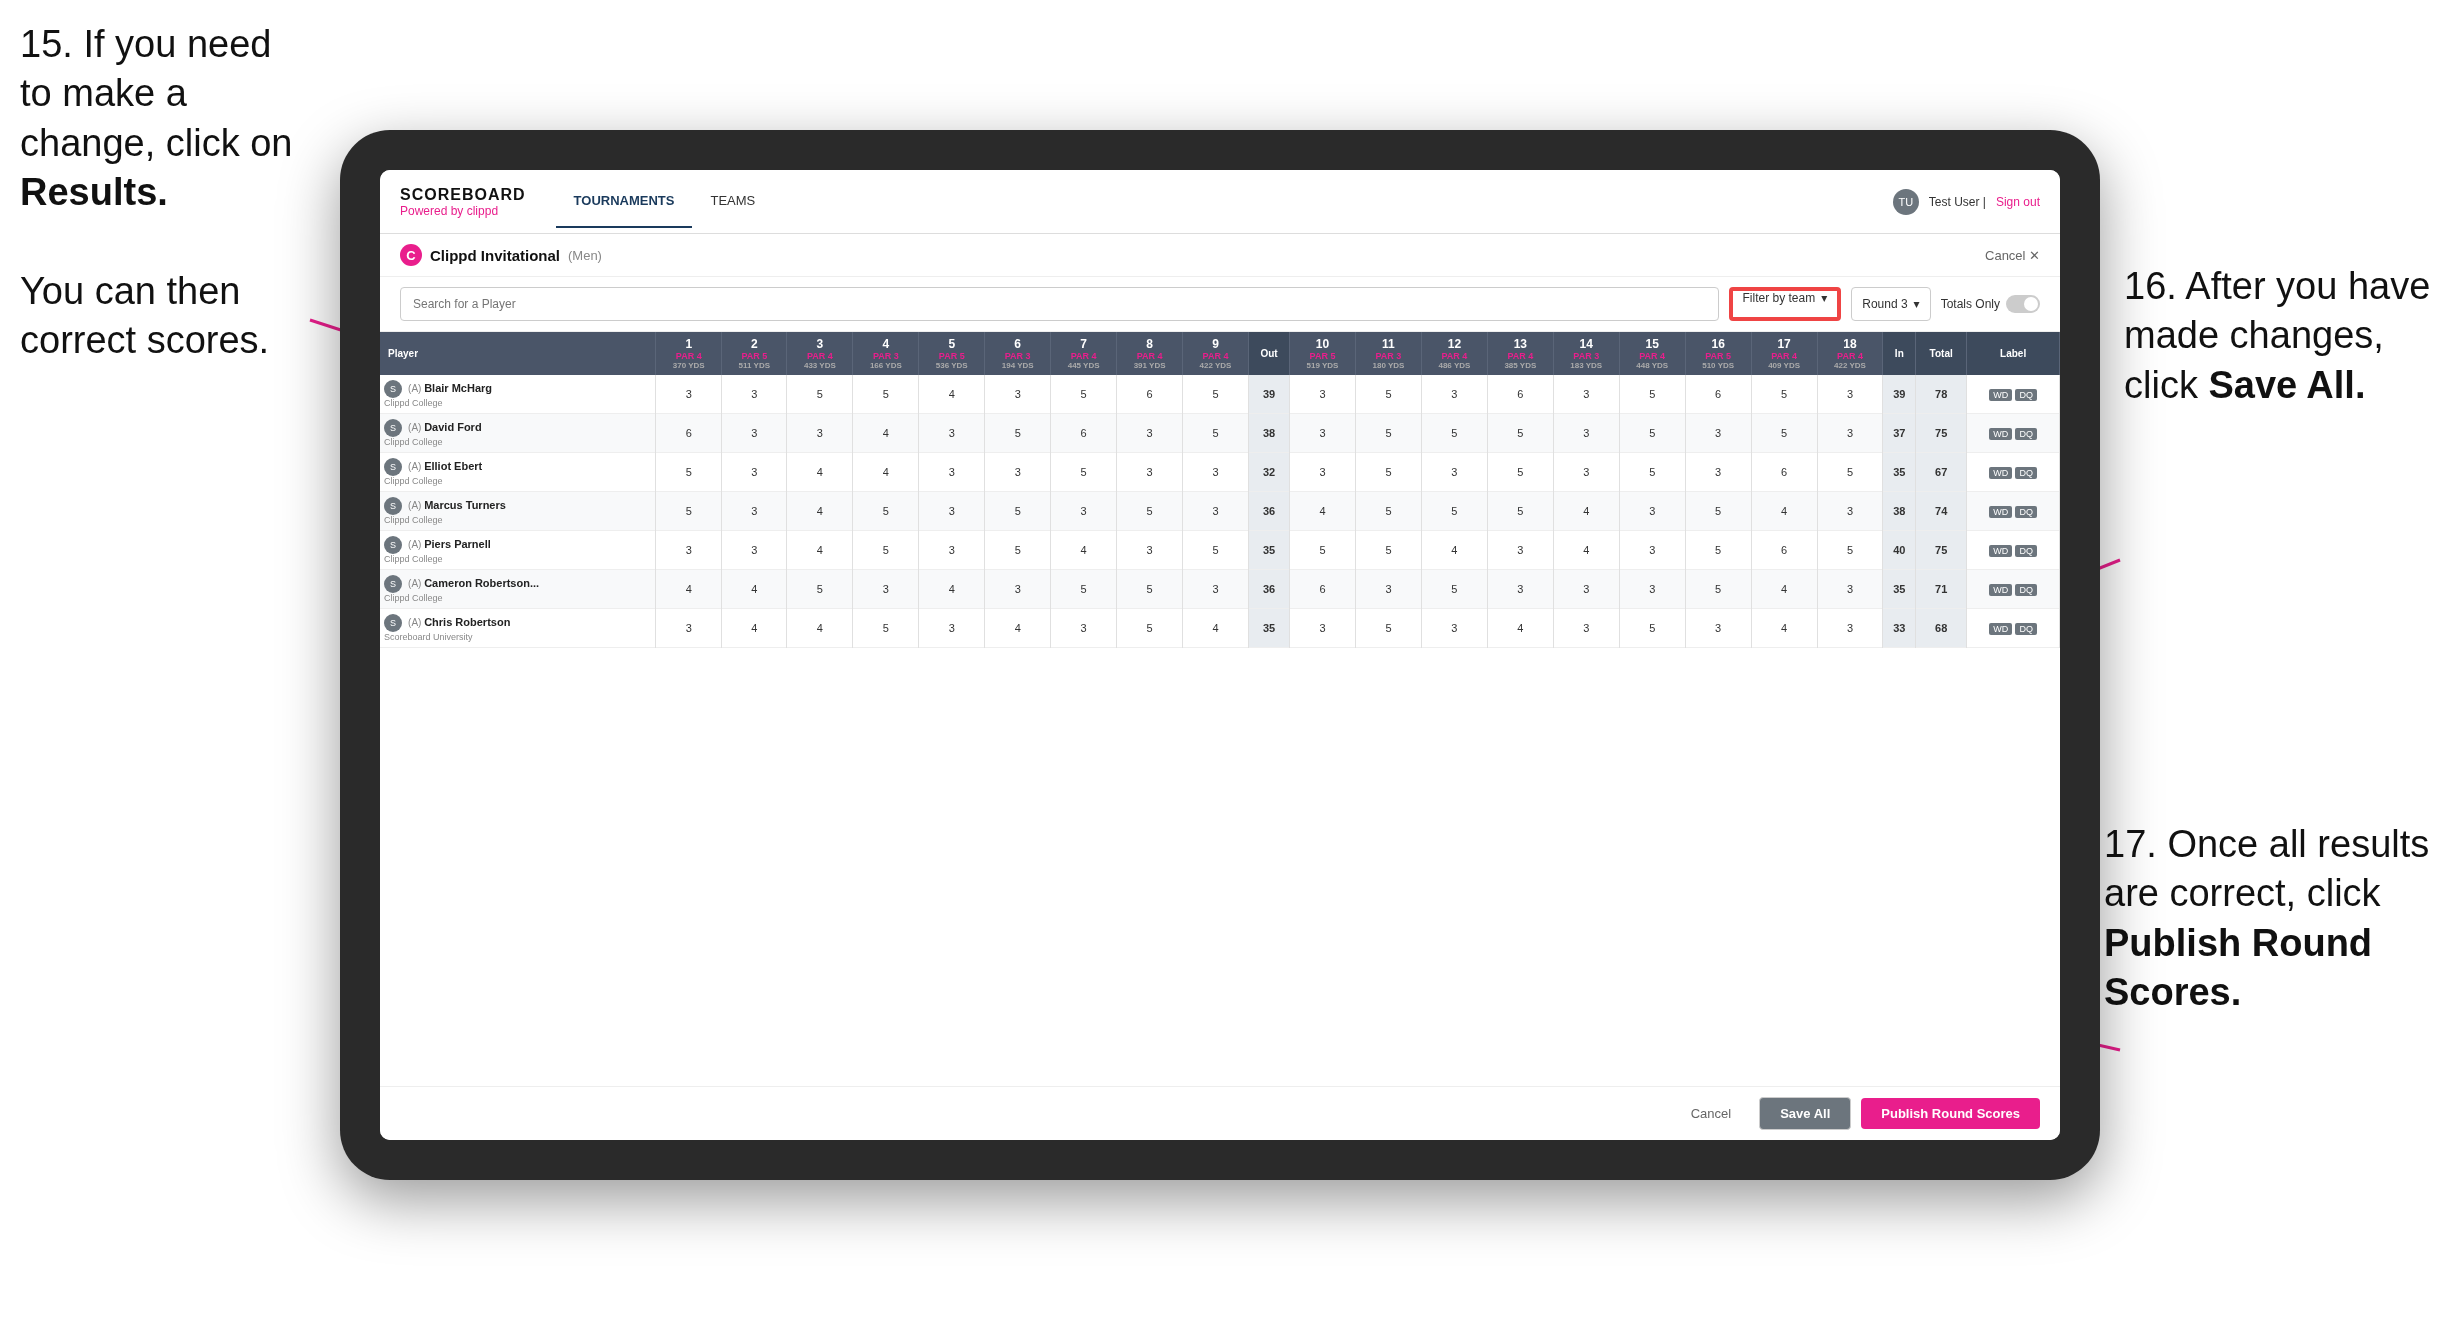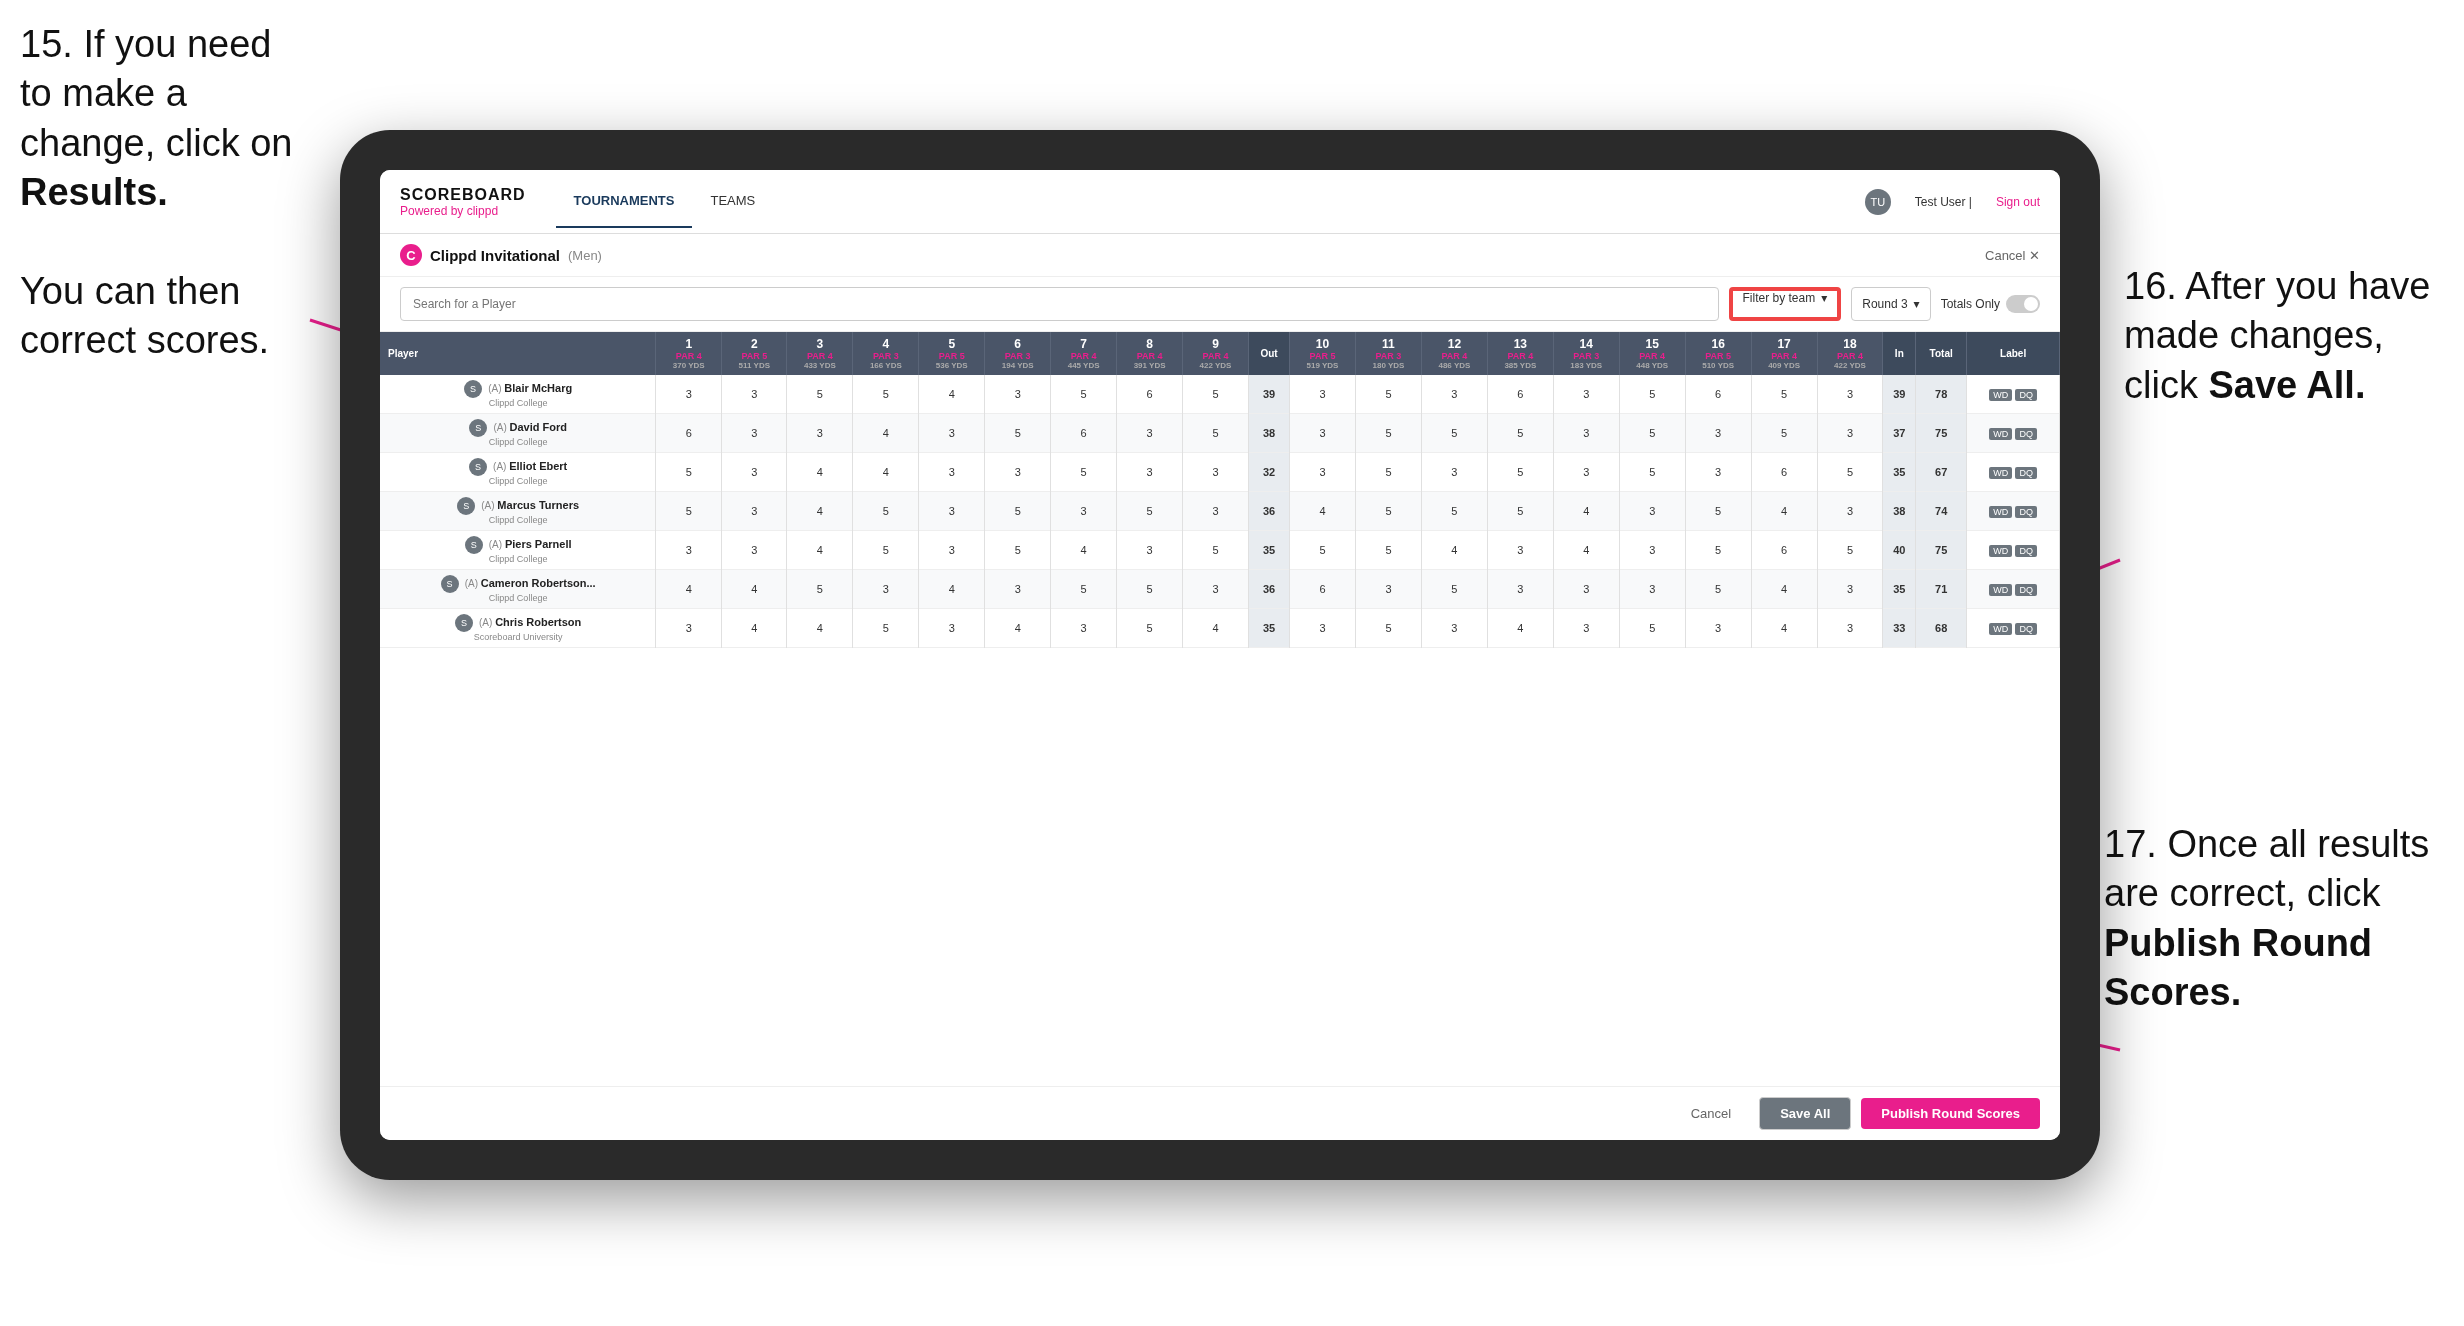--- a/index.html
+++ b/index.html
@@ -116,21 +116,21 @@
       border-bottom: 2px solid transparent;
     }
     .nav-link.active {
       border-bottom: 2px solid #1a3a5c;
       color: #1a3a5c;
       font-weight: 600;
     }
     .nav-right {
       display: flex;
       align-items: center;
-      gap: 24px;
+      gap: 10px;
       font-size: 12px;
       color: #333;
     }
     .nav-user-icon {
       width: 26px;
       height: 26px;
       background: #6c757d;
       border-radius: 50%;
       display: flex;
       align-items: center;
@@ -333,21 +333,21 @@
 
     table.score-table tbody td {
       padding: 5px 3px;
       text-align: center;
       font-size: 11px;
       color: #333;
       border-right: 1px solid #e0e0e0;
     }
 
     table.score-table tbody td.player-cell {
-      text-align: center;
+      text-align: left;
       padding-left: 4px;
     }
 
     .player-avatar {
       display: inline-flex;
       width: 18px;
       height: 18px;
       background: #6c757d;
       border-radius: 50%;
       align-items: center;

